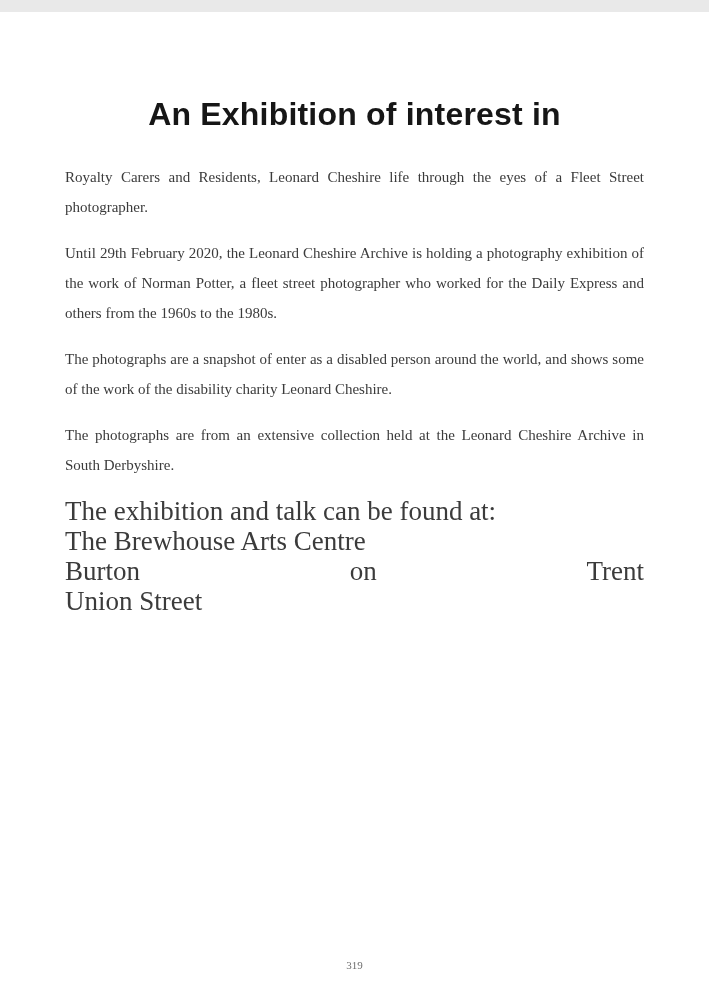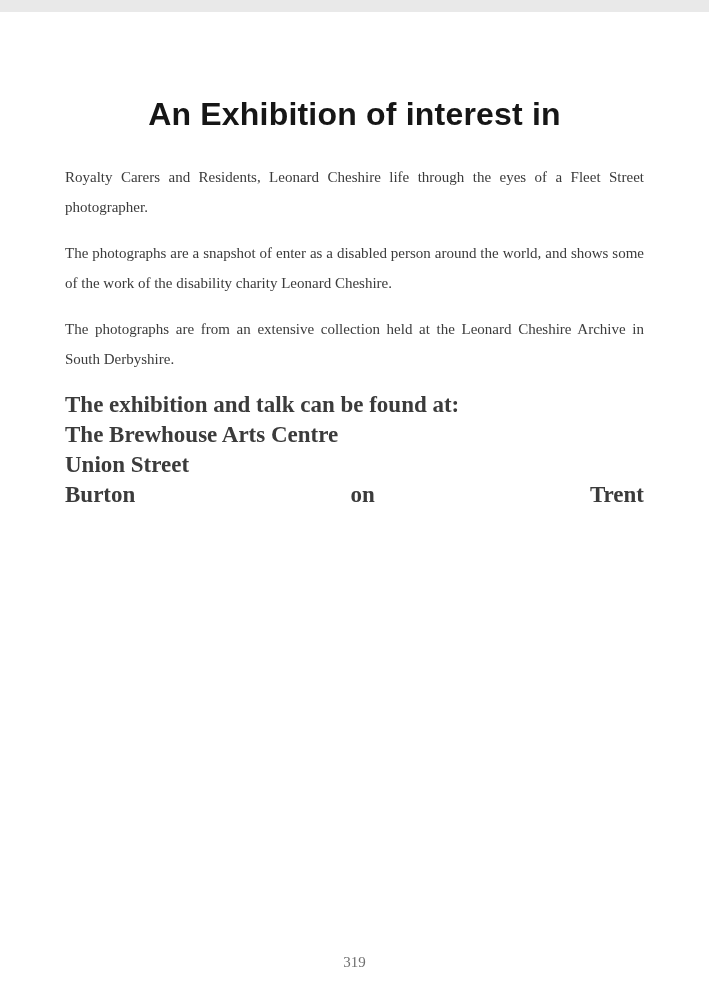--- a/index.html
+++ b/index.html
@@ -35,66 +35,66 @@
     font-family: "Liberation Serif", "DejaVu Serif", serif;
     font-size: 15px;
     line-height: 30px;
     color: var(--body-color);
     text-align: justify;
     text-justify: inter-word;
     margin: 0 0 16px 0;
   }
   .address {
     font-family: "Liberation Serif", "DejaVu Serif", serif;
-    font-size: 23px;
+    font-size: 27px;
     line-height: 30px;
     color: var(--body-color);
     margin: 0;
-    font-weight: bold;
   }
   .address-line { display: block; }
   .justified-line {
     display: flex;
     justify-content: space-between;
     align-items: baseline;
   }
   .page-number {
     position: absolute;
     left: 0;
     right: 0;
     bottom: 33px;
     text-align: center;
     font-family: "Liberation Serif", "DejaVu Serif", serif;
-    font-size: 15px;
+    font-size: 11px;
     color: var(--pagenum-color);
   }
 </style>
 </head>
 <body>
 
 <div class="page">
 
   <h1 class="title">
     <span class="title-line">An Exhibition of interest in</span>
   </h1>
 
   <p class="body-par">Royalty Carers and Residents, Leonard Cheshire life through the eyes of a Fleet Street photographer.</p>
 
+  <p class="body-par">Until 29th February 2020, the Leonard Cheshire Archive is holding a photography exhibition of the work of Norman Potter, a fleet street photographer who worked for the Daily Express and others from the 1960s to the 1980s.</p>
 
   <p class="body-par">The photographs are a snapshot of enter as a disabled person around the world, and shows some of the work of the disability charity Leonard Cheshire.</p>
 
   <p class="body-par">The photographs are from an extensive collection held at the Leonard Cheshire Archive in South Derbyshire.</p>
 
 
   <div class="address">
     <span class="address-line">The exhibition and talk can be found at:</span>
     <span class="address-line">The Brewhouse Arts Centre</span>
-    <span class="address-line">Union Street</span>
     <span class="address-line justified-line">
       <span>Burton</span>
       <span>on</span>
       <span>Trent</span>
     </span>
+    <span class="address-line">Union Street</span>
   </div>
 
   <div class="page-number">319</div>
 
 </div>
 
 </body></html>

